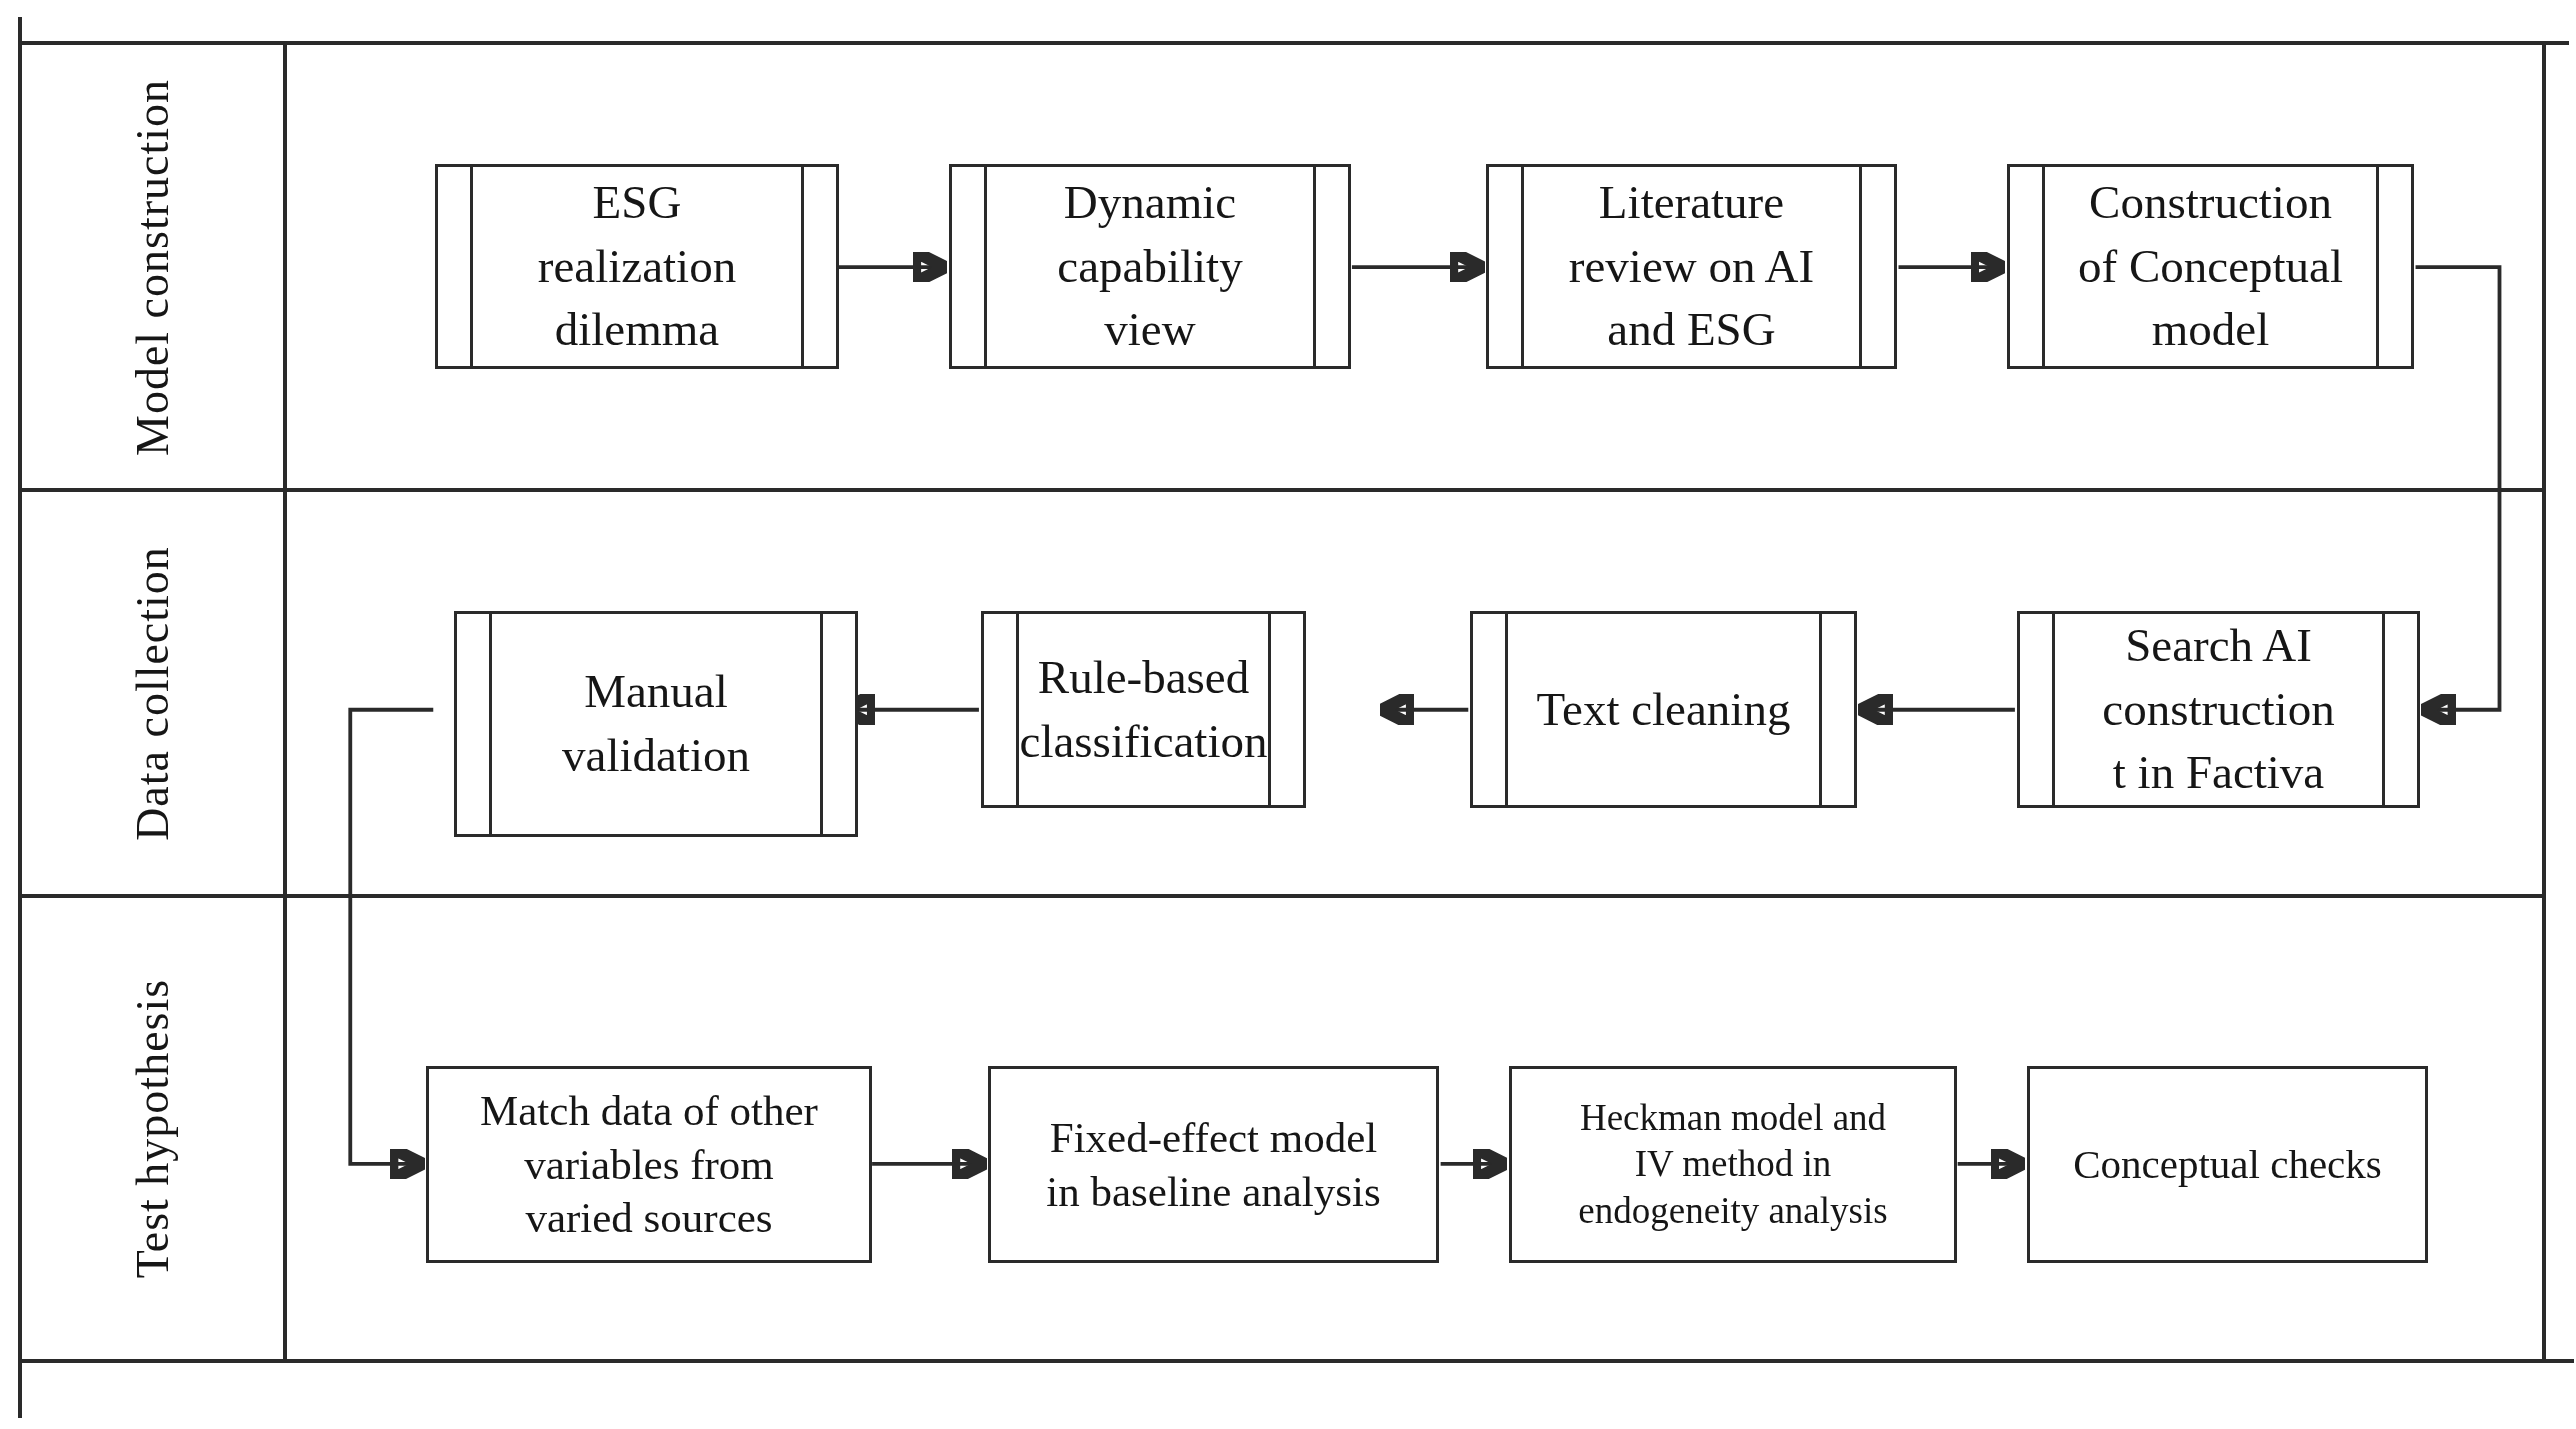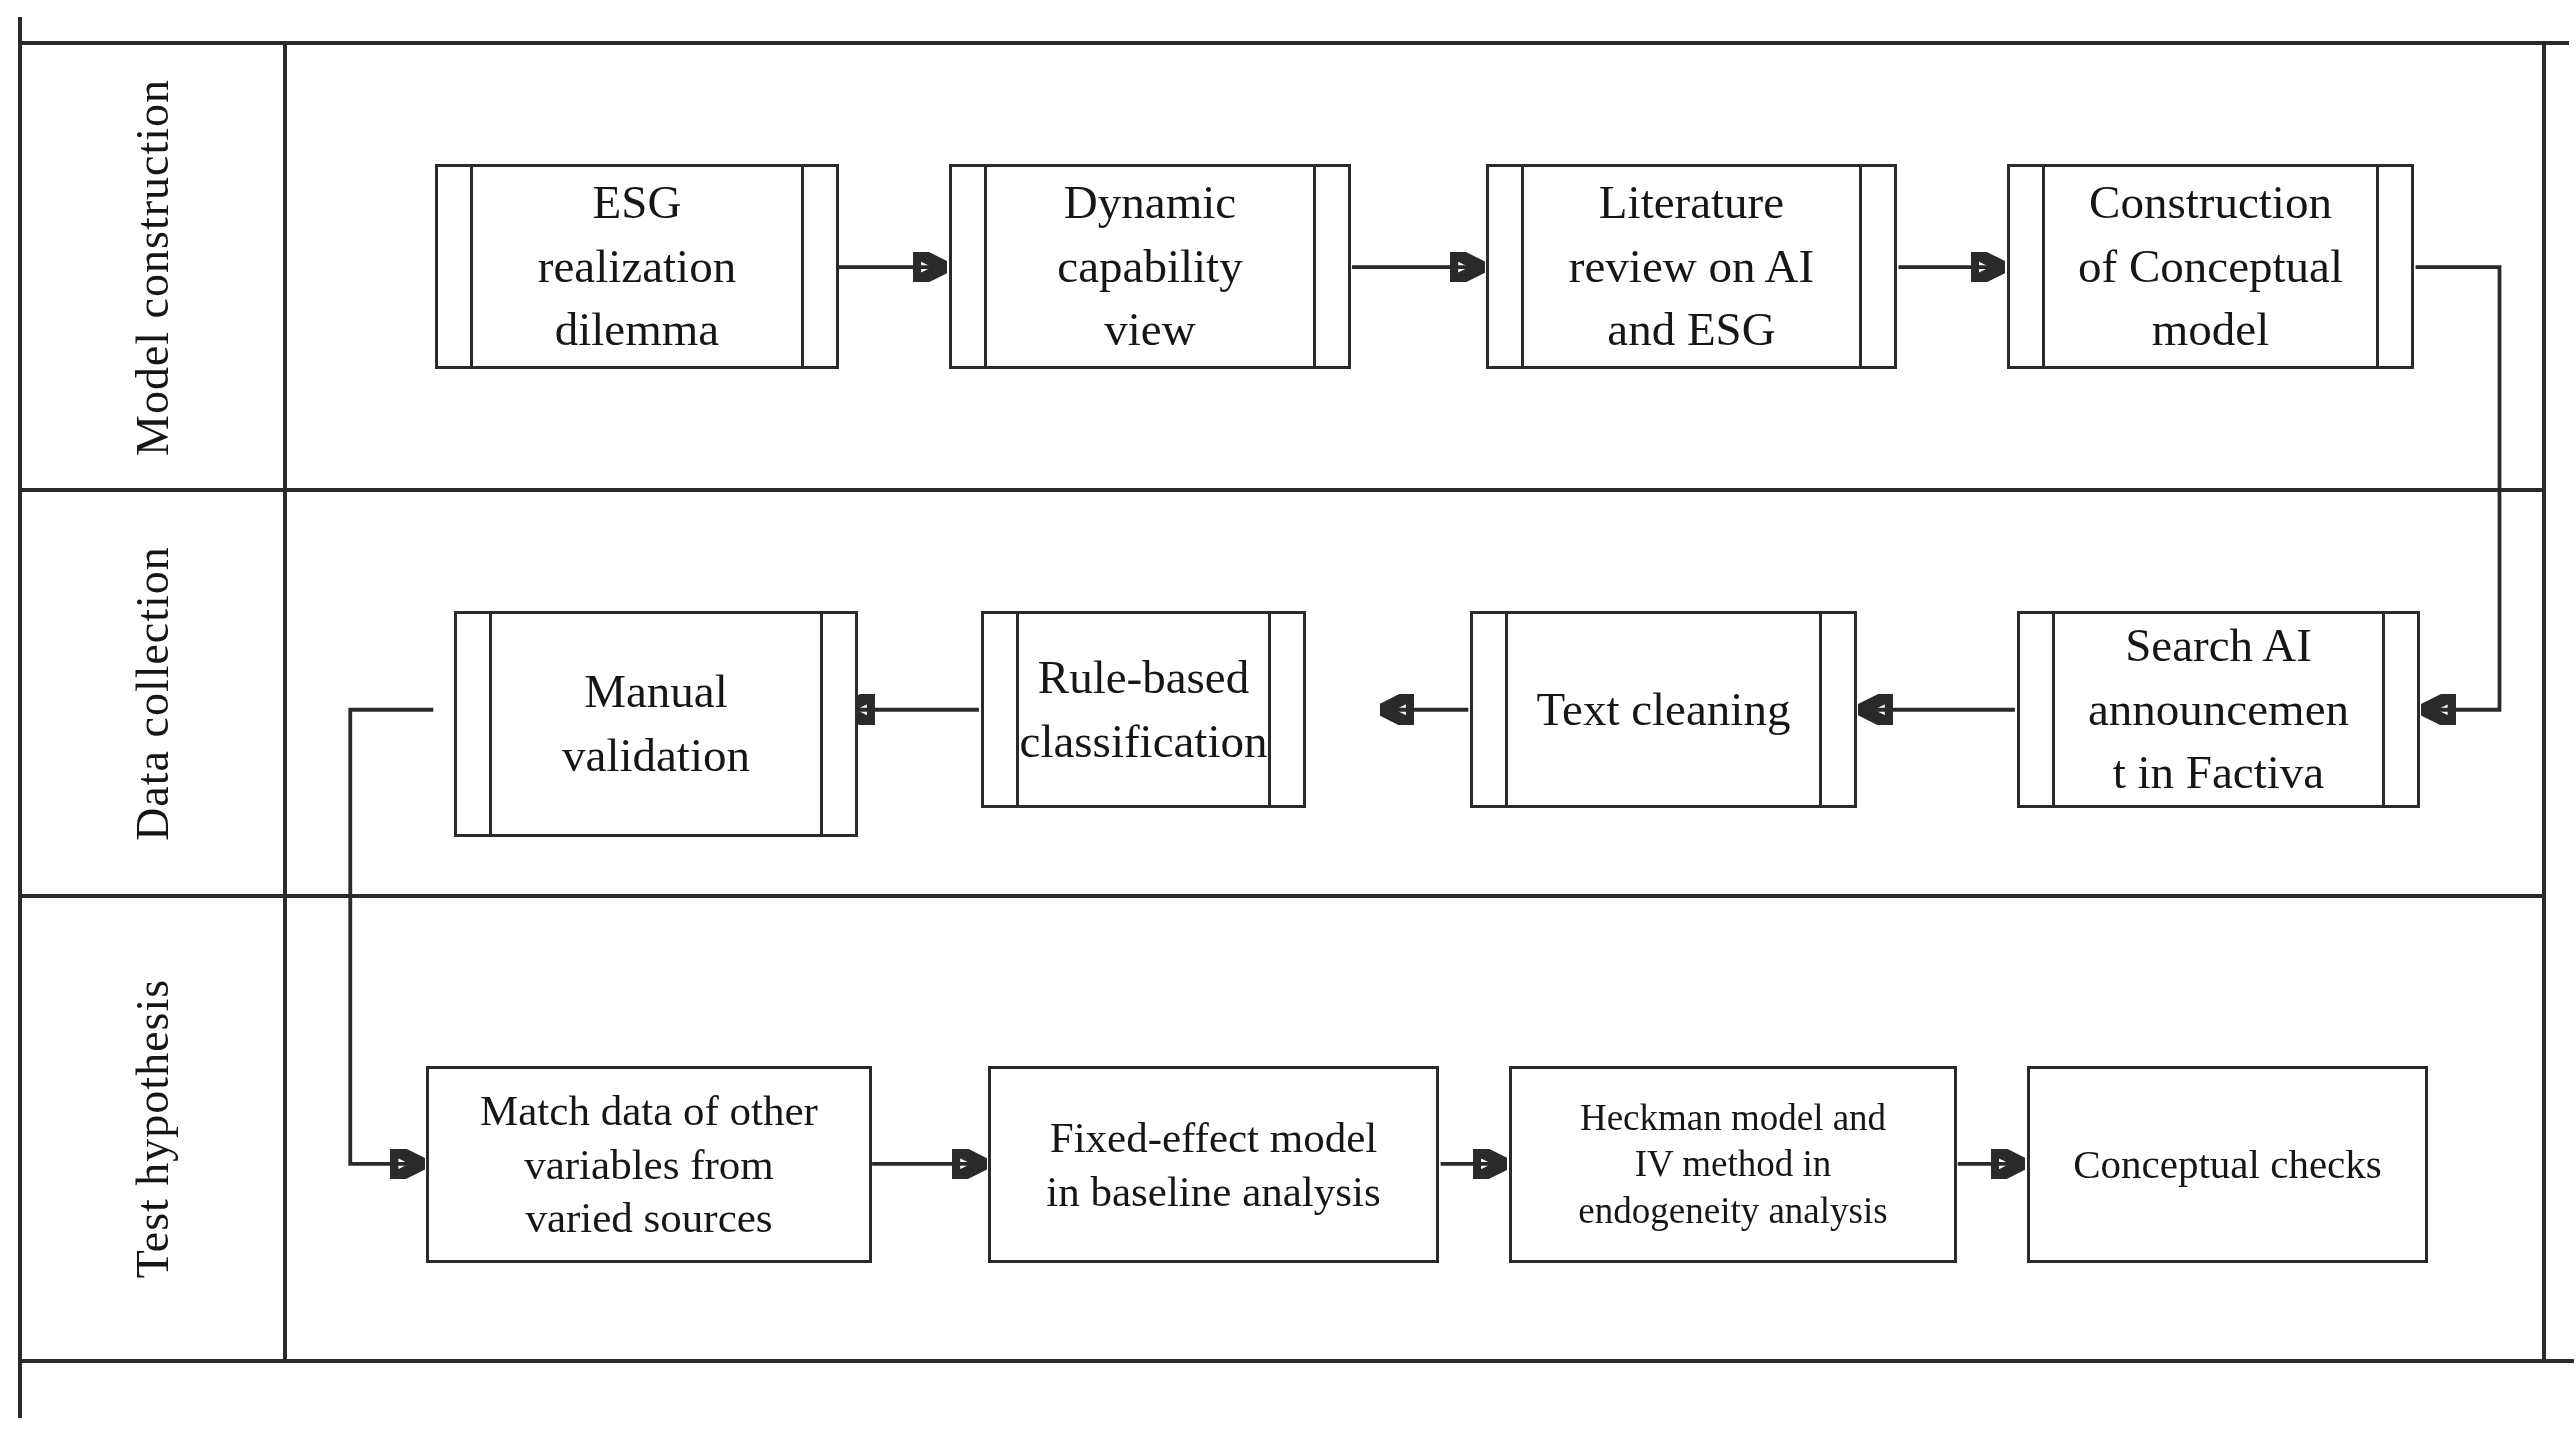--- a/index.html
+++ b/index.html
@@ -122,21 +122,21 @@
     <div class="pbar right"></div>
     <span class="box-text">Construction
 of Conceptual
 model</span>
   </div>
 
   <div class="pbox" style="left:2017px;top:611px;width:403px;height:197px;">
     <div class="pbar left"></div>
     <div class="pbar right"></div>
     <span class="box-text">Search AI
-announcemen
+construction
 t in Factiva</span>
   </div>
   <div class="pbox" style="left:1470px;top:611px;width:387px;height:197px;">
     <div class="pbar left"></div>
     <div class="pbar right"></div>
     <span class="box-text">Text cleaning</span>
   </div>
   <div class="pbox" style="left:981px;top:611px;width:325px;height:197px;">
     <div class="pbar left"></div>
     <div class="pbar right"></div>

